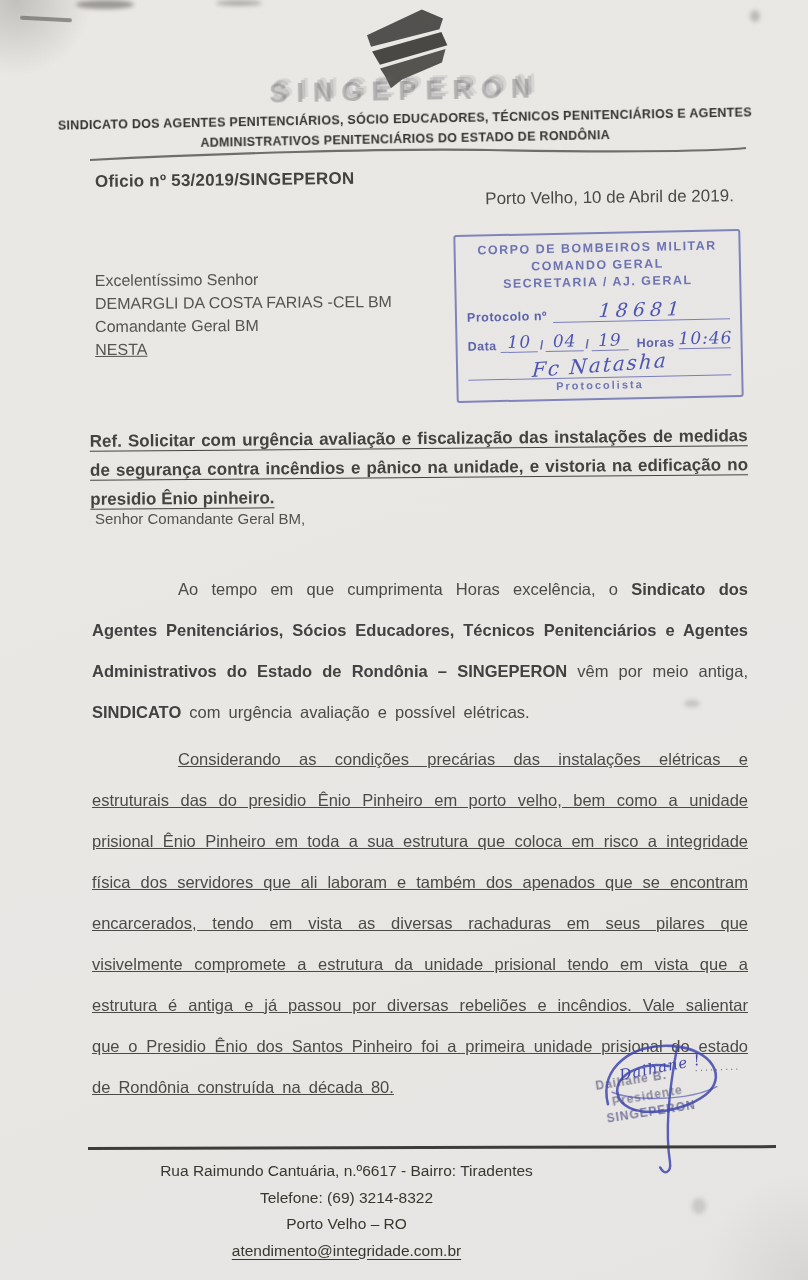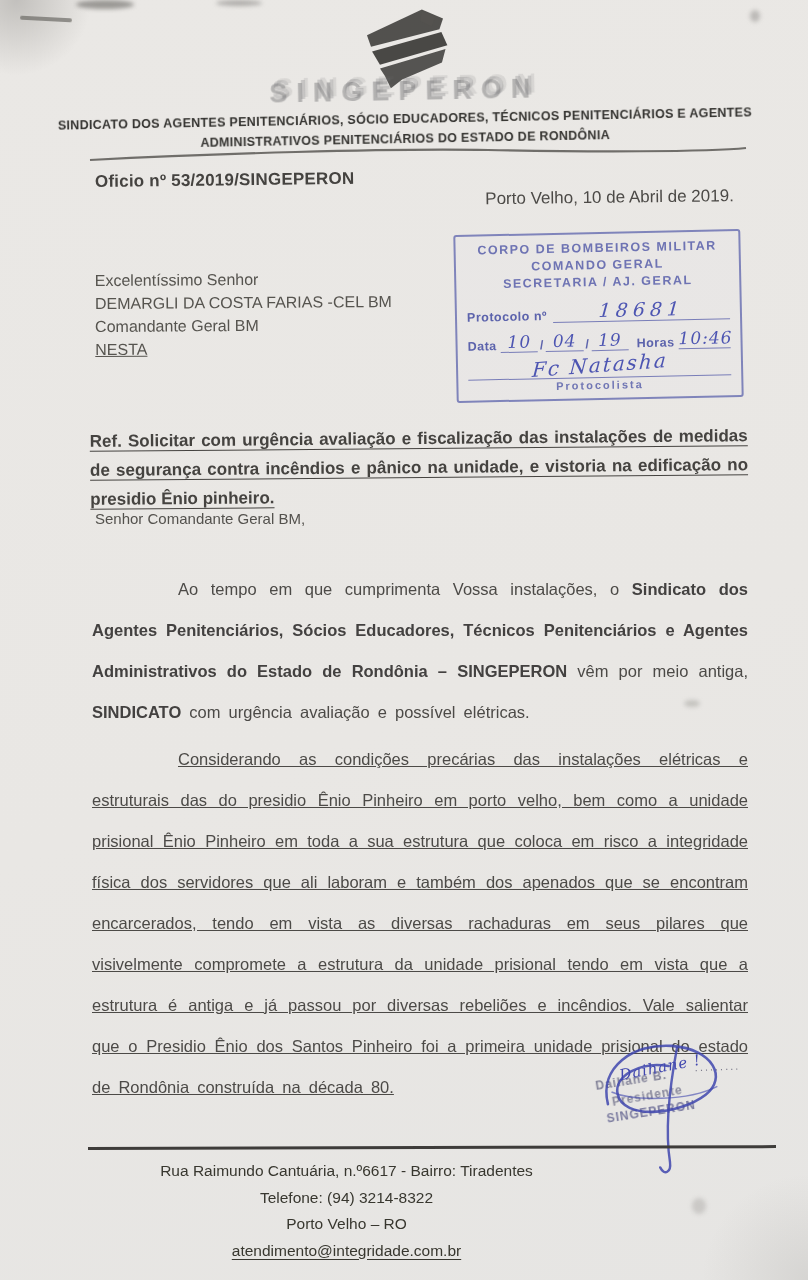--- a/index.html
+++ b/index.html
@@ -169,38 +169,38 @@
         <span class="hand clerk-sig">Fc Natasha</span>
       </span>
     </div>
     <div class="stamp-foot">Protocolista</div>
   </div>
 
   <div class="ref-block">Ref. Solicitar com urgência avaliação e fiscalização das instalações de medidas de segurança contra incêndios e pânico na unidade, e vistoria na edificação no presidio Ênio pinheiro.</div>
 
   <div class="greeting">Senhor Comandante Geral  BM,</div>
 
-  <p class="para p1"><span>Ao tempo em que cumprimenta Vossa instalações, o </span><b>Sindicato dos Agentes Penitenciários, Sócios Educadores, Técnicos Penitenciários e Agentes Administrativos do Estado de Rondônia – SINGEPERON</b><span> vêm por meio antiga, </span><b>SINDICATO</b><span> com urgência avaliação e possível elétricas.</span></p>
+  <p class="para p1"><span>Ao tempo em que cumprimenta Horas excelência, o </span><b>Sindicato dos Agentes Penitenciários, Sócios Educadores, Técnicos Penitenciários e Agentes Administrativos do Estado de Rondônia – SINGEPERON</b><span> vêm por meio antiga, </span><b>SINDICATO</b><span> com urgência avaliação e possível elétricas.</span></p>
 
   <p class="para p2">Considerando as condições precárias das instalações elétricas e estruturais das do presidio Ênio Pinheiro em porto velho, bem como a unidade prisional Ênio Pinheiro em toda a sua estrutura que coloca em risco a integridade física dos servidores que ali laboram e também dos apenados que se encontram encarcerados, tendo em vista as diversas rachaduras em seus pilares que visivelmente compromete a estrutura da  unidade prisional tendo em vista que a estrutura é antiga e já passou por diversas rebeliões e incêndios.  Vale salientar que o Presidio Ênio dos Santos Pinheiro foi a primeira unidade prisional do estado de Rondônia construída na década 80.</p>
 
   <div class="sig-block">
     <div class="stamp-name">Daihane B.</div>
     <div class="stamp-role">Presidente</div>
     <div class="stamp-org">SINGEPERON</div>
     <div class="sig-name-pen">Daihane !</div>
     <div class="sig-dots">.........</div>
     <svg class="sig-svg" width="185" height="150" viewBox="0 0 185 150">
       <path d="M30 72 C 22 34, 58 12, 96 16 C 138 21, 150 50, 128 66 C 100 86, 44 88, 40 62 C 37 44, 64 30, 92 36" stroke="#4046ae" stroke-width="2.6" fill="none" opacity=".85" stroke-linecap="round"></path>
       <path d="M101 18 C 92 58, 86 100, 90 132 C 91 142, 84 146, 80 137" stroke="#4046ae" stroke-width="2.4" fill="none" opacity=".85" stroke-linecap="round"></path>
       <path d="M34 60 C 55 70, 110 72, 140 58" stroke="#4046ae" stroke-width="1.6" fill="none" opacity=".6"></path>
     </svg>
   </div>
 
   <div class="footer-rule"></div>
   <div class="footer">
     <div>Rua Raimundo Cantuária, n.º6617  - Bairro: Tiradentes</div>
-    <div>Telefone: (94) 3214-8322</div>
+    <div>Telefone: (69) 3214-8322</div>
     <div>Porto Velho – RO</div>
     <div class="email">atendimento@integridade.com.br</div>
   </div>
 
 </div>
 
 </body></html>

